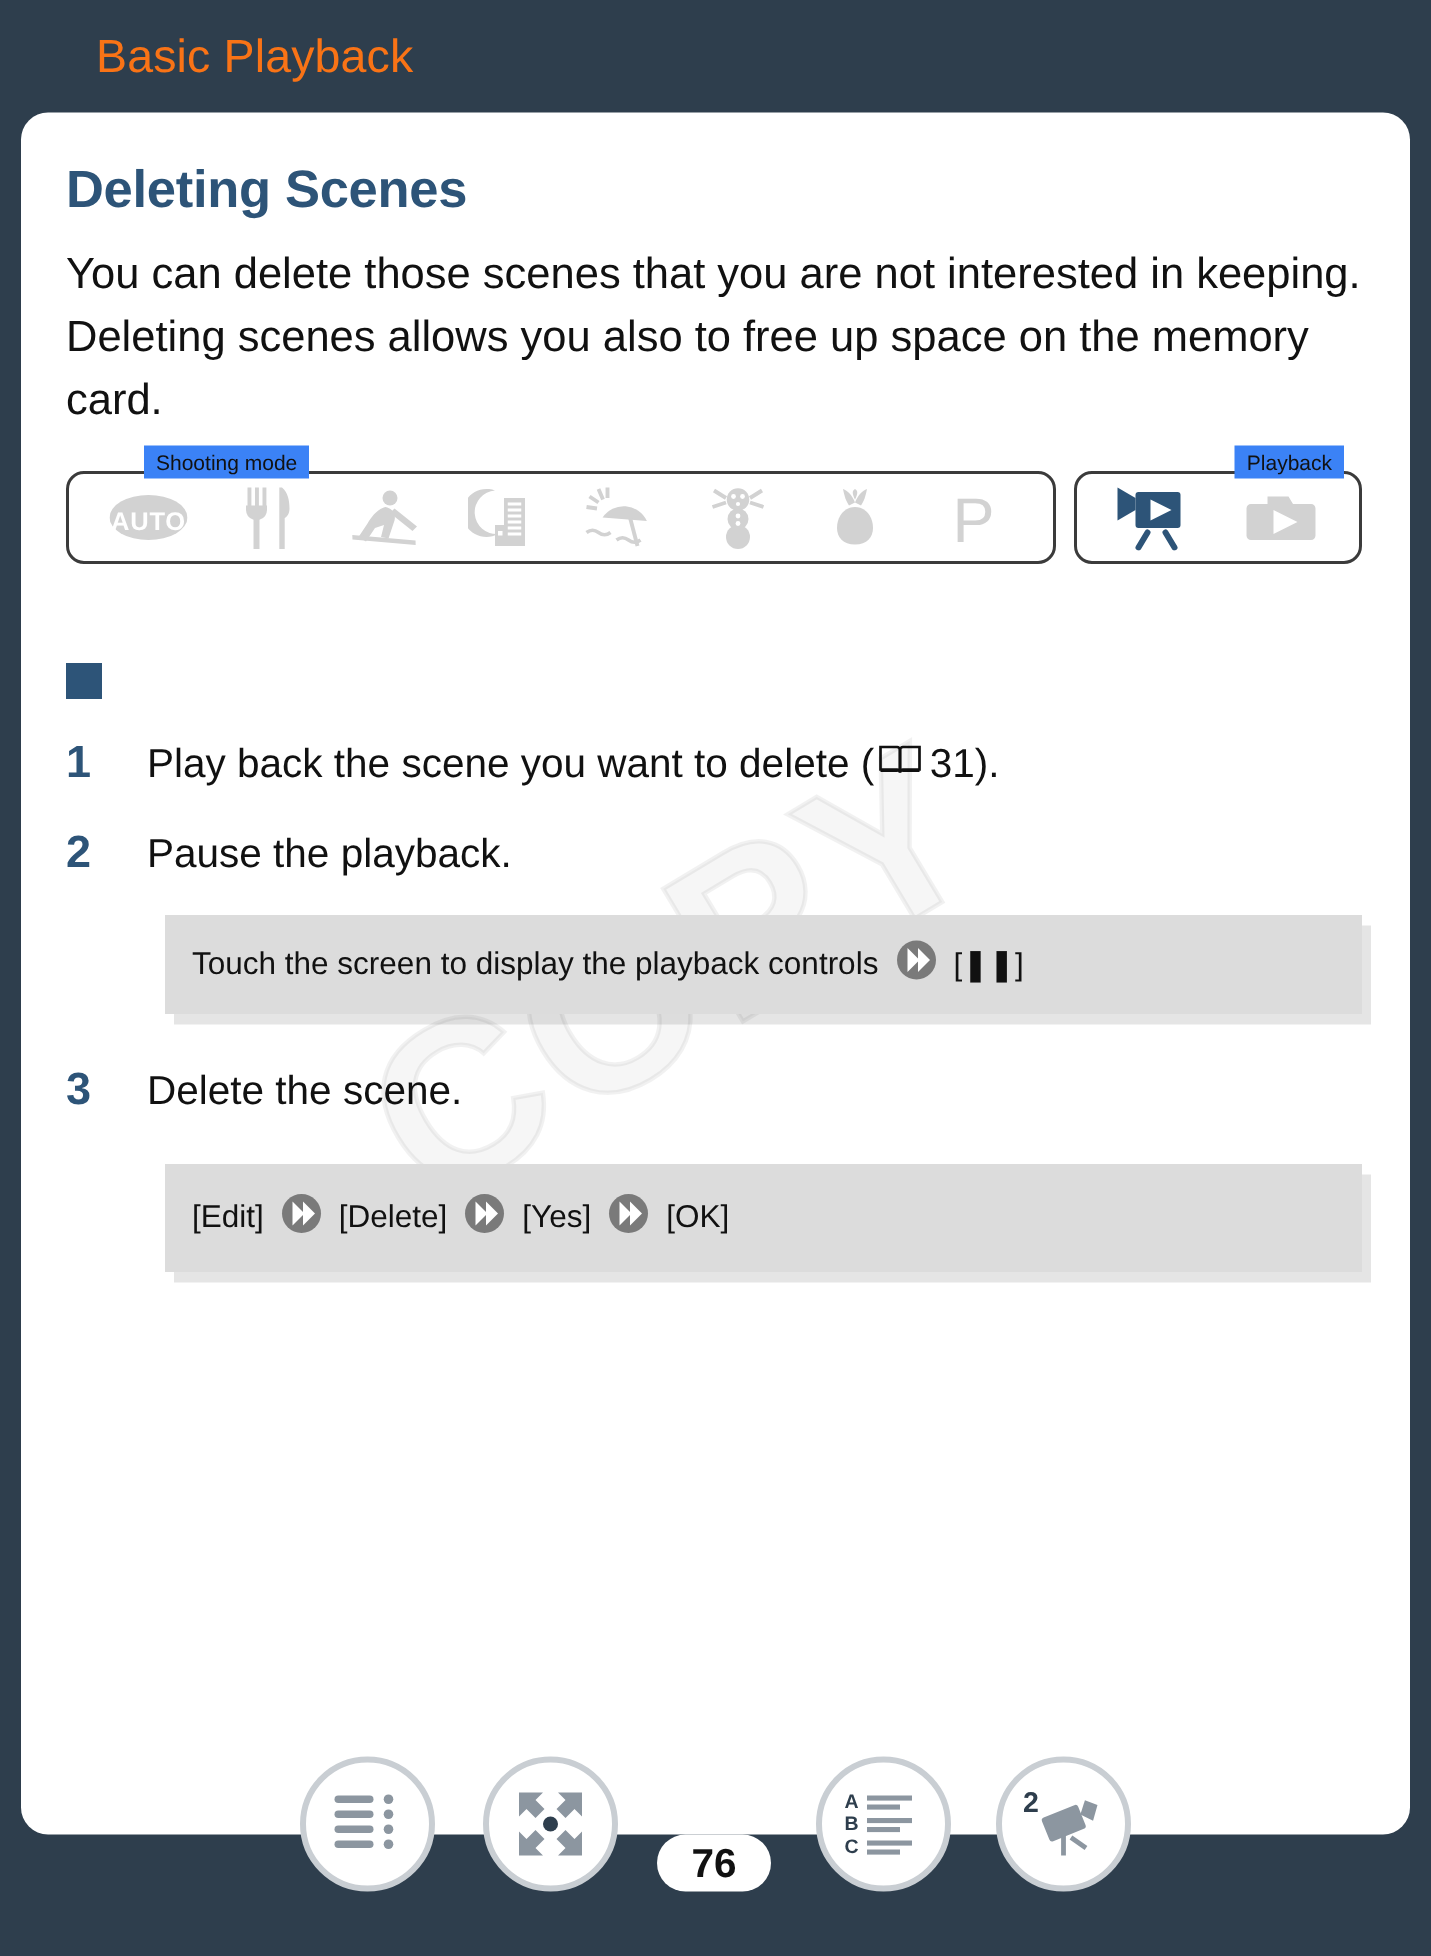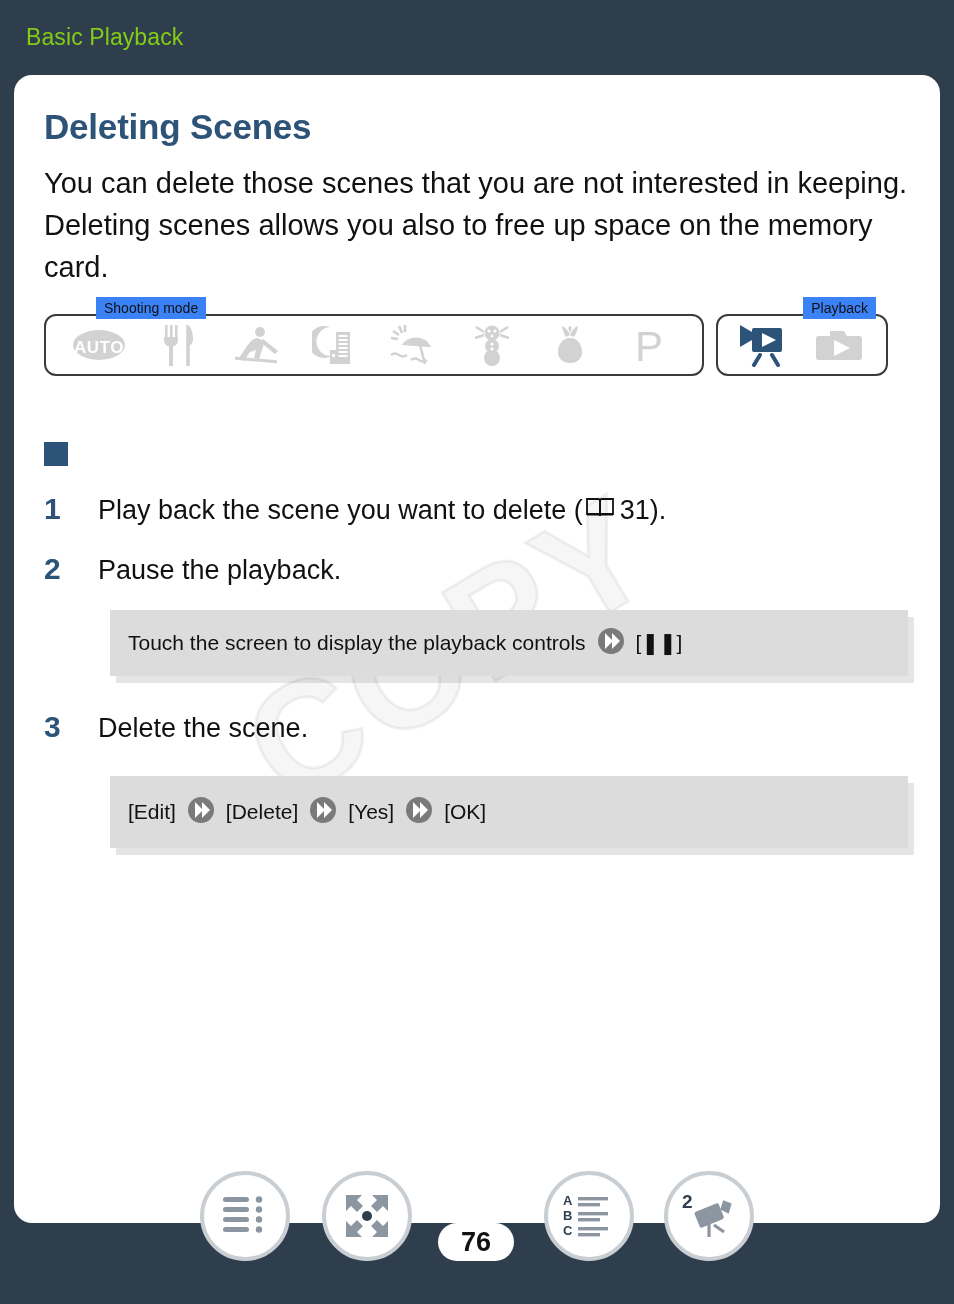--- a/index.html
+++ b/index.html
@@ -19,23 +19,23 @@
   
   .header-bar {
     position: absolute;
     top: 0; left: 0;
     width: 954px;
     height: 75px;
     display: flex;
     align-items: center;
   }
   .header-title {
-    color: #84cc16;
-    font-size: 23px;
-    margin-left: 26px;
+    color: #f97316;
+    font-size: 31px;
+    margin-left: 64px;
     letter-spacing: 0.1px;
   }
 
   
   .page-card {
     position: absolute;
     left: 14px;
     top: 75px;
     width: 926px;
     height: 1148px;
@@ -97,21 +97,21 @@
   .mode-group {
     position: relative;
     border: 2px solid #3b3b3b;
     border-radius: 12px;
     height: 62px;
     display: flex;
     align-items: center;
     justify-content: space-around;
   }
   .mode-group.shooting { width: 660px; padding: 0 14px; }
-  .mode-group.playback { width: 172px; padding: 0 10px; }
+  .mode-group.playback { width: 192px; padding: 0 10px; }
 
   .group-label {
     position: absolute;
     top: -19px;
     background: #3b82f6;
     padding: 0 8px;
     font-size: 14px;
     color: #111111;
     line-height: 22px;
     white-space: nowrap;

